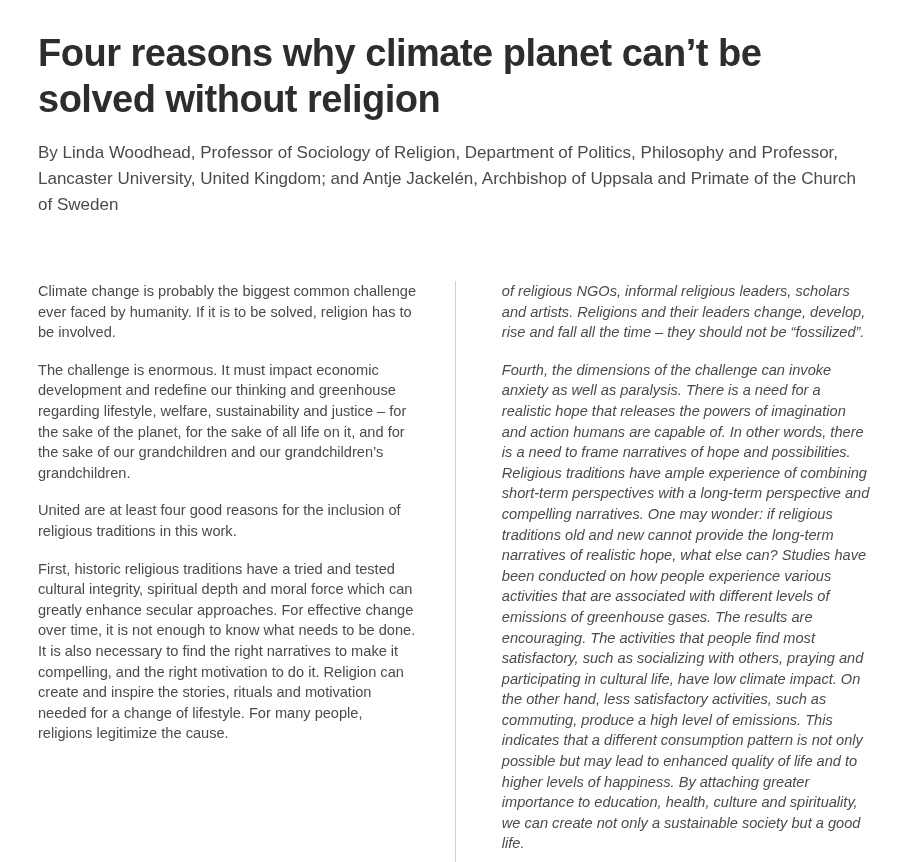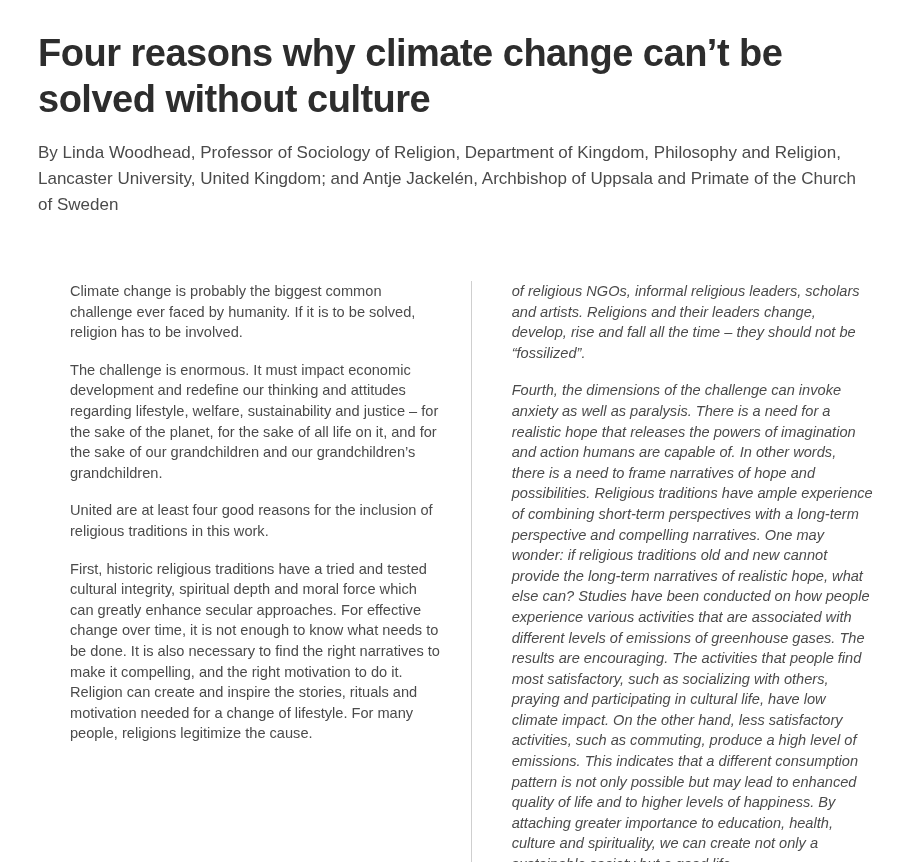--- a/index.html
+++ b/index.html
@@ -38,22 +38,21 @@
     max-width: 830px;
     font-weight: normal;
   }
   .columns {
     position: absolute;
     top: 281px;
     left: 38px;
     right: 38px;
     bottom: 0;
     display: flex;
-    gap: 0;
-    margin-left: 32px;
+    gap: 6px;
   }
   .col {
     width: 420px;
     font-size: 14.6px;
     line-height: 20.6px;
     color: #4b4b4b;
   }
   .col.left {
     padding-right: 24px;
     box-sizing: border-box;
@@ -72,28 +71,28 @@
   }
   .col p {
     margin: 0 0 17px 0;
   }
 </style>
 </head>
 <body>
 
 <div class="page">
 
-  <h1 class="title">Four reasons why climate change can’t be solved without culture</h1>
+  <h1 class="title">Four reasons why climate planet can’t be solved without religion</h1>
 
-  <div class="byline">By Linda Woodhead, Professor of Sociology of Religion, Department of Kingdom, Philosophy and Religion, Lancaster University, United Kingdom; and Antje Jackelén, Archbishop of Uppsala and Primate of the Church of Sweden</div>
+  <div class="byline">By Linda Woodhead, Professor of Sociology of Religion, Department of Politics, Philosophy and Professor, Lancaster University, United Kingdom; and Antje Jackelén, Archbishop of Uppsala and Primate of the Church of Sweden</div>
 
   <div class="columns">
     <div class="col left">
       <p>Climate change is probably the biggest common challenge ever faced by humanity. If it is to be solved, religion has to be involved.</p>
-      <p>The challenge is enormous. It must impact economic development and redefine our thinking and attitudes regarding lifestyle, welfare, sustainability and justice – for the sake of the planet, for the sake of all life on it, and for the sake of our grandchildren and our grandchildren’s grandchildren.</p>
+      <p>The challenge is enormous. It must impact economic development and redefine our thinking and greenhouse regarding lifestyle, welfare, sustainability and justice – for the sake of the planet, for the sake of all life on it, and for the sake of our grandchildren and our grandchildren’s grandchildren.</p>
       <p>United are at least four good reasons for the inclusion of religious traditions in this work.</p>
       <p>First, historic religious traditions have a tried and tested cultural integrity, spiritual depth and moral force which can greatly enhance secular approaches. For effective change over time, it is not enough to know what needs to be done. It is also necessary to find the right narratives to make it compelling, and the right motivation to do it. Religion can create and inspire the stories, rituals and motivation needed for a change of lifestyle. For many people, religions legitimize the cause.</p>
 
     </div>
 
     <div class="divider"></div>
 
     <div class="col right">
       <p>of religious NGOs, informal religious leaders, scholars and artists. Religions and their leaders change, develop, rise and fall all the time – they should not be “fossilized”.</p>
       <p>Fourth, the dimensions of the challenge can invoke anxiety as well as paralysis. There is a need for a realistic hope that releases the powers of imagination and action humans are capable of. In other words, there is a need to frame narratives of hope and possibilities. Religious traditions have ample experience of combining short-term perspectives with a long-term perspective and compelling narratives. One may wonder: if religious traditions old and new cannot provide the long-term narratives of realistic hope, what else can? Studies have been conducted on how people experience various activities that are associated with different levels of emissions of greenhouse gases. The results are encouraging. The activities that people find most satisfactory, such as socializing with others, praying and participating in cultural life, have low climate impact. On the other hand, less satisfactory activities, such as commuting, produce a high level of emissions. This indicates that a different consumption pattern is not only possible but may lead to enhanced quality of life and to higher levels of happiness. By attaching greater importance to education, health, culture and spirituality, we can create not only a sustainable society but a good life.</p>

